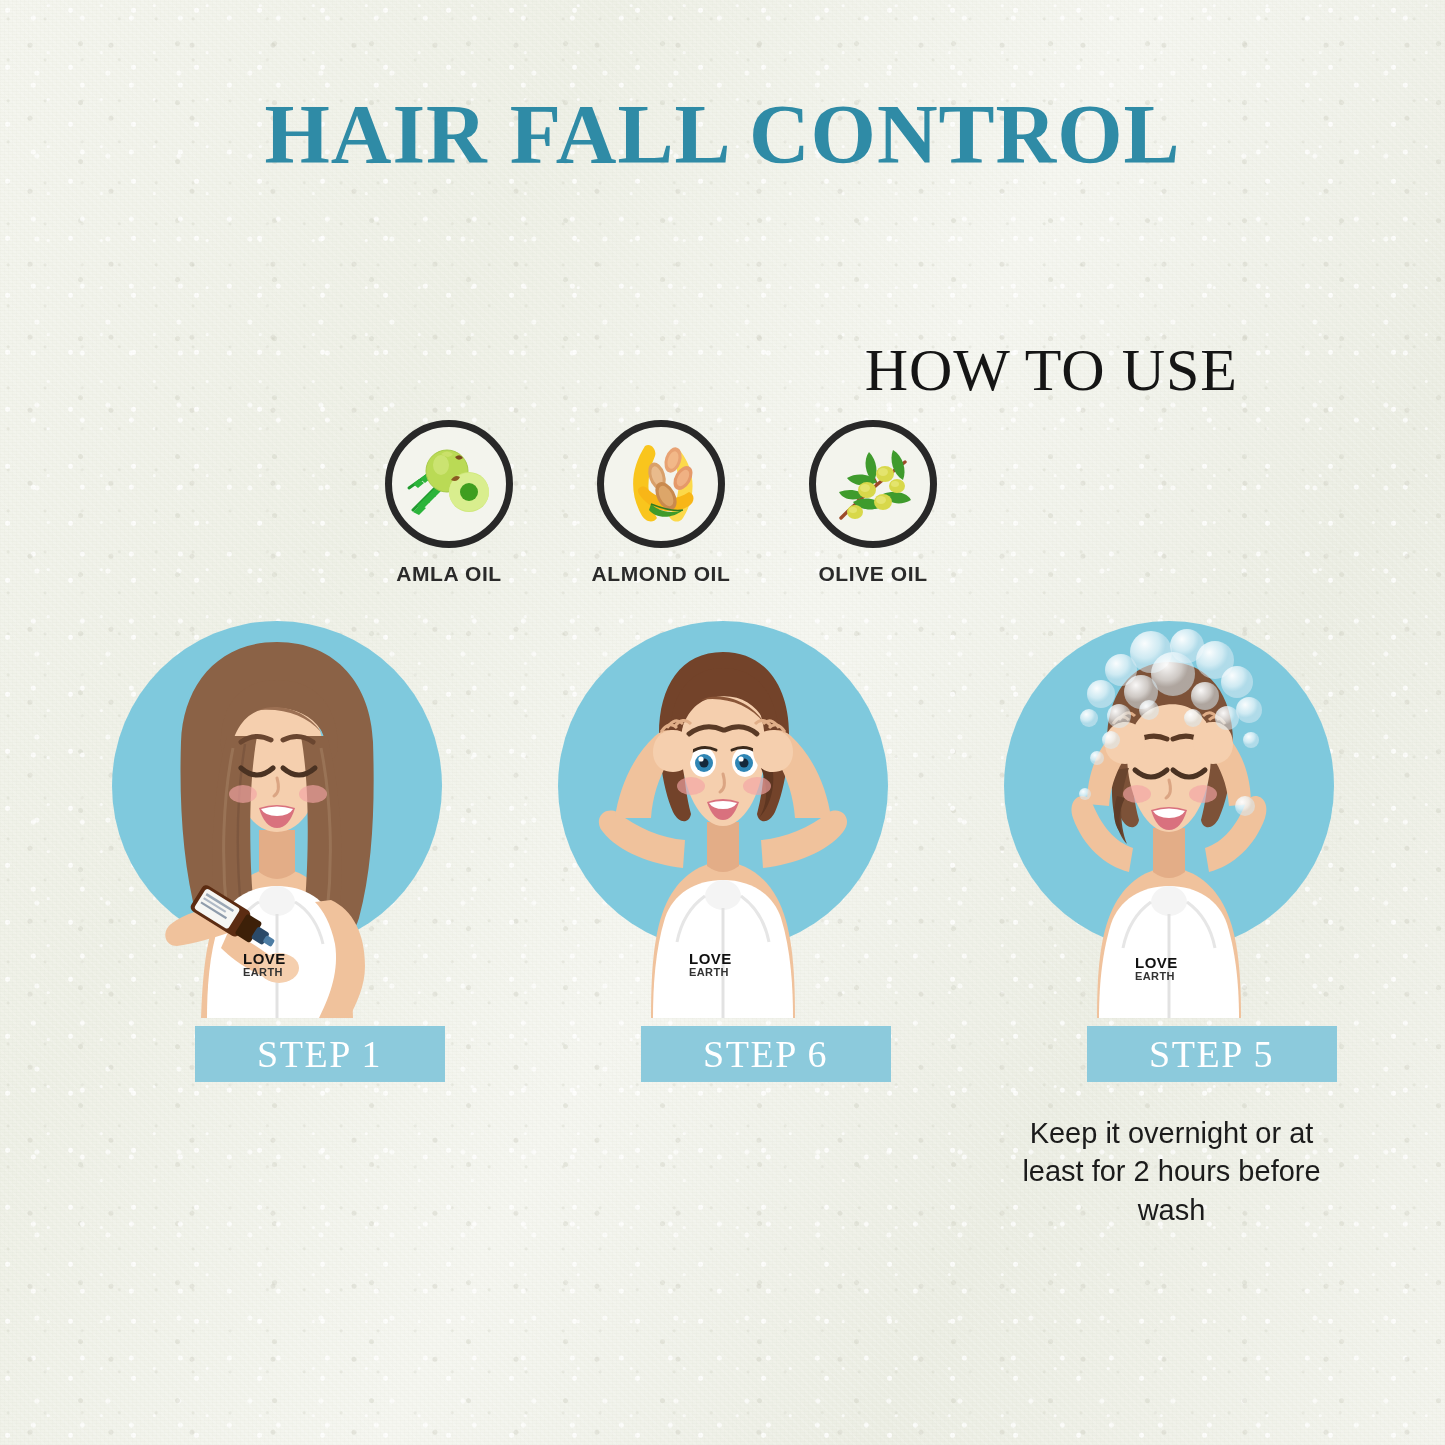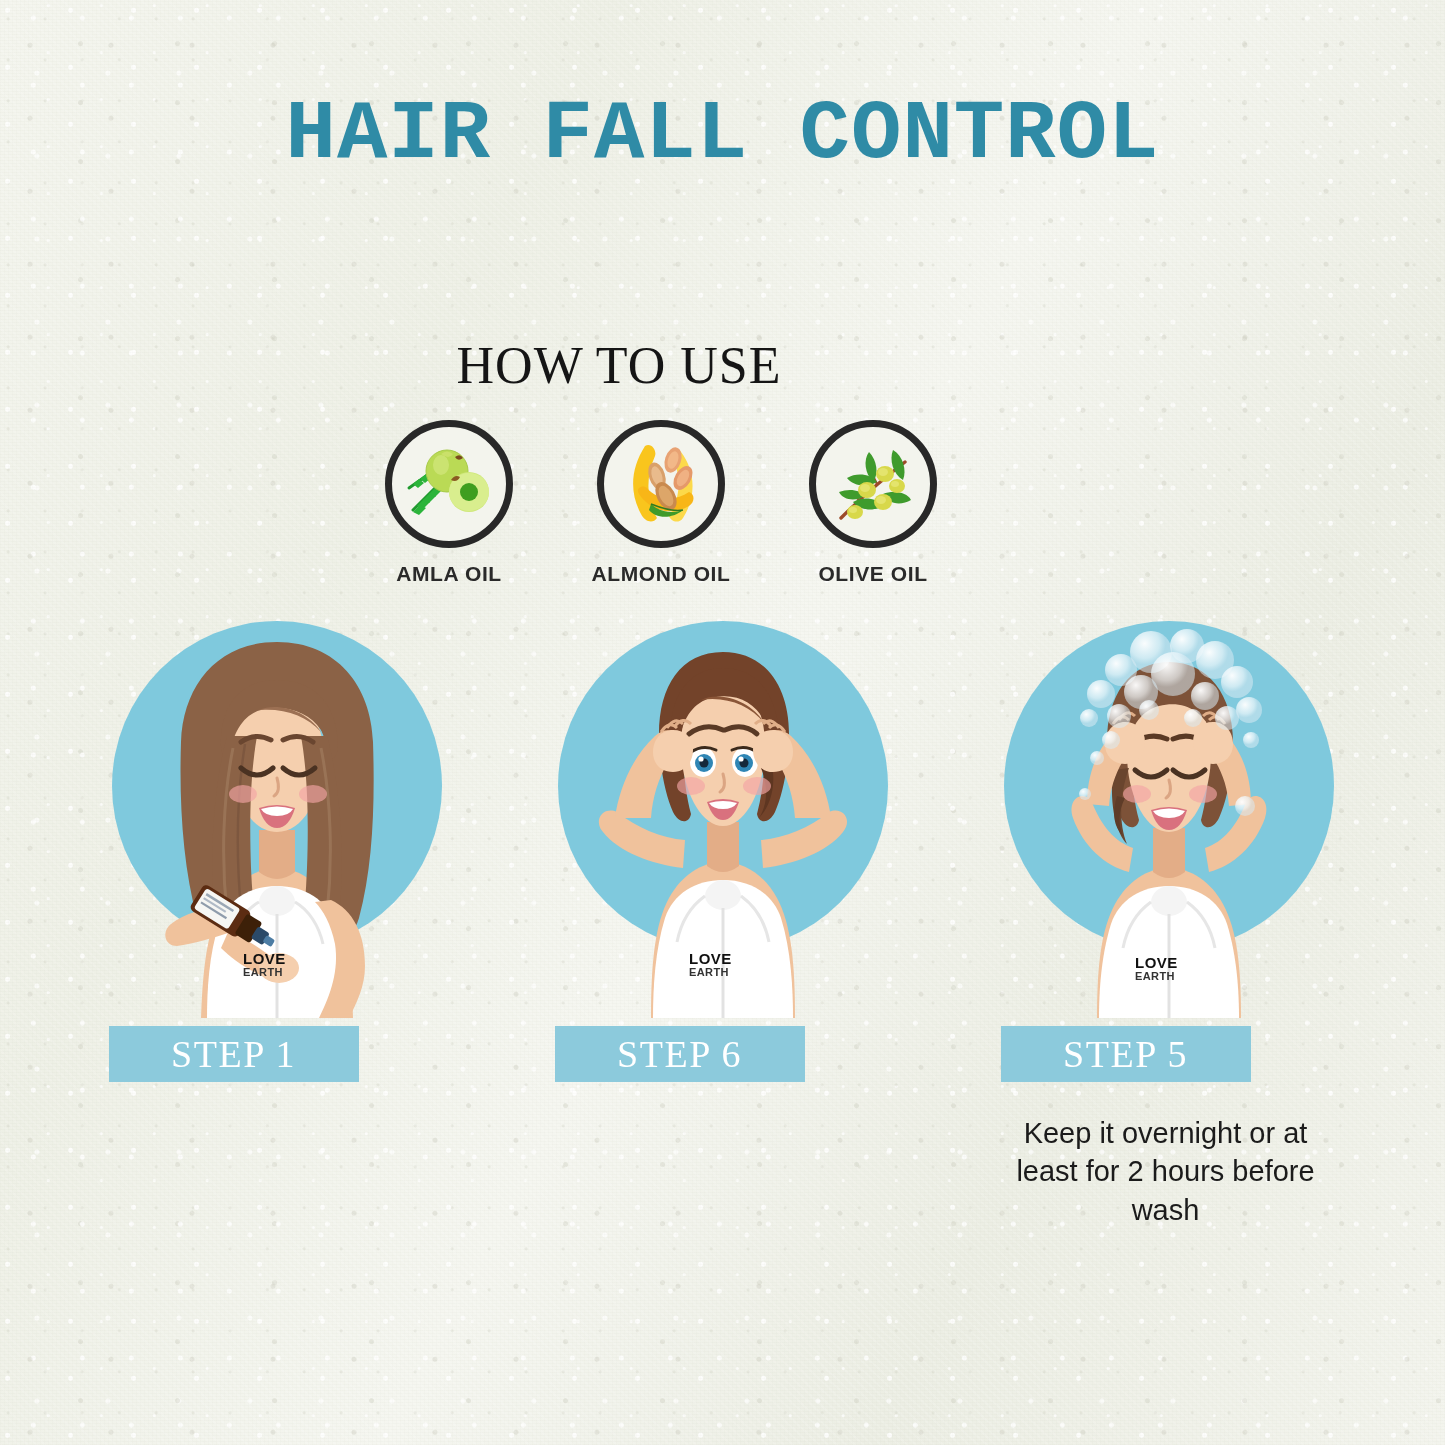--- a/index.html
+++ b/index.html
@@ -43,39 +43,39 @@
       repeating-linear-gradient(43deg, rgba(255,255,255,.22) 0 2px, transparent 2px 6px);
   }
 
   
   #headline {
     position: absolute;
     top: 88px;
     left: 0;
     width: 1445px;
     text-align: center;
-    font-family: Liberation Mono, monospace;
+    font-family: Liberation Serif, serif;
     font-weight: 700;
     font-size: 84px;
     line-height: 1.12;
     letter-spacing: 1px;
     color: #2f8ba6;
   }
   #headline .hl-line { display: block; white-space: nowrap; }
 
   
   #howto {
     position: absolute;
     top: 336px;
     left: 0;
     width: 1238px;
-    text-align: center;
+    text-align: right;
     font-family: "Liberation Serif", serif;
     font-weight: 400;
-    font-size: 52px;
+    font-size: 60px;
     letter-spacing: 1px;
     color: #151515;
   }
 
   
   #ingredients {
     position: absolute;
     top: 420px;
     left: 0;
     width: 1322px;
@@ -108,21 +108,21 @@
   
   #steps {
     position: absolute;
     top: 618px;
     left: 0;
     width: 1445px;
     display: flex;
     justify-content: center;
     gap: 110px;
   }
-  .step { width: 336px; display: flex; flex-direction: column; align-items: flex-start; }
+  .step { width: 336px; display: flex; flex-direction: column; align-items: flex-end; }
   .step-art {
     width: 336px; height: 400px;
     position: relative;
   }
   .step-art svg { position: absolute; top: 0; left: 0; }
 
   .step-bar {
     width: 250px;
     height: 56px;
     background: #8ccadc;

